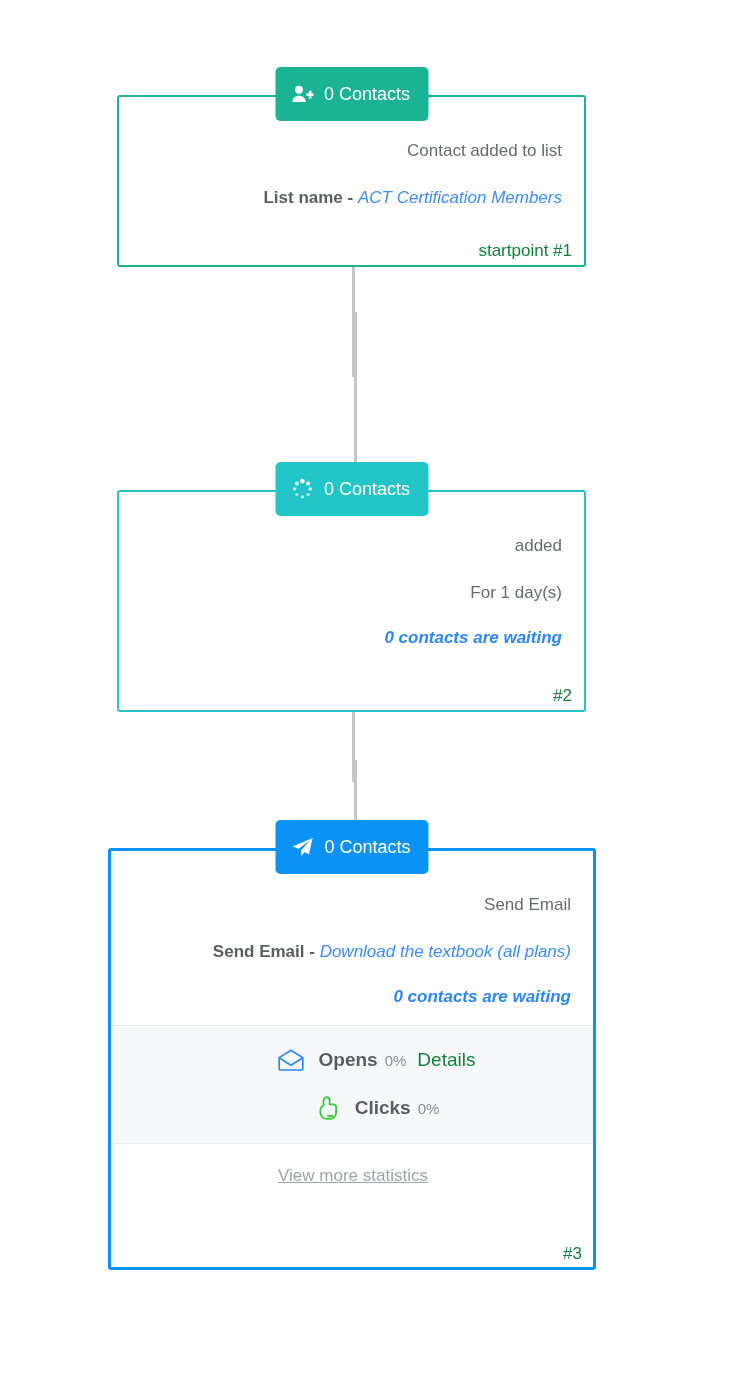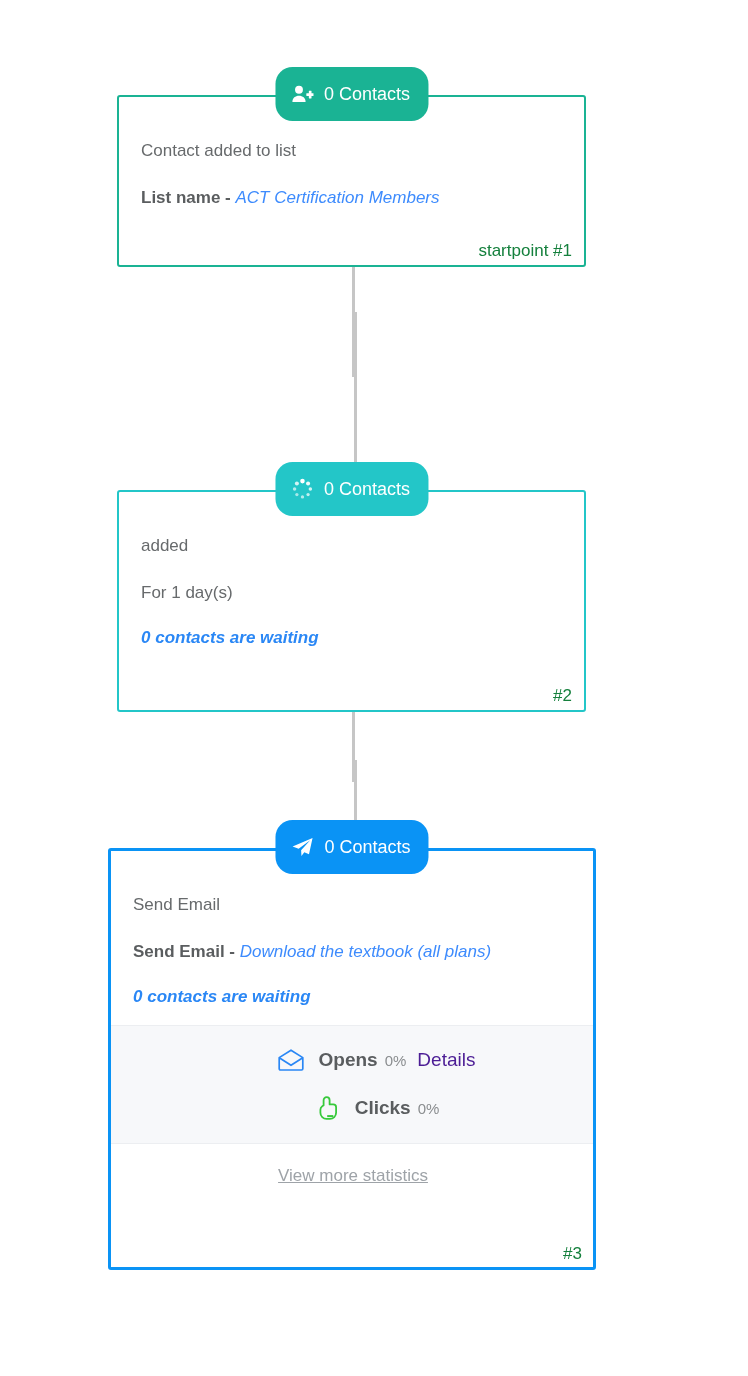--- a/index.html
+++ b/index.html
@@ -49,21 +49,21 @@
 
   
   .badge {
     position: absolute;
     top: -28px;
     left: 50%;
     transform: translateX(-50%);
     height: 54px;
     box-sizing: border-box;
     padding: 0 18px 0 16px;
-    border-radius: 17px;
+    border-radius: 5px;
     display: flex;
     align-items: center;
     gap: 11px;
     color: #ffffff;
     font-size: 18px;
     white-space: nowrap;
     z-index: 5;
   }
   .badge-green { background: #1ab394; }
   .badge-cyan  { background: #23c6c8; }
@@ -74,21 +74,21 @@
     align-items: center;
     justify-content: center;
     width: 22px;
     height: 22px;
   }
   .badge .badge-label { line-height: 1; }
 
   
   .card-body {
     padding: 44px 22px 0 22px;
-    text-align: left;
+    text-align: right;
   }
 
   .line-title {
     font-size: 17px;
     color: #676a6c;
     margin-bottom: 26px;
     line-height: 1.2;
   }
 
   .line-detail {
@@ -154,21 +154,21 @@
     font-weight: bold;
     color: #5a5d5f;
   }
   .stat-value {
     font-size: 15px;
     color: #8a8d8f;
     margin-left: -7px;
   }
   .stat-link {
     font-size: 19px;
-    color: #4c1d95;
+    color: #15803d;
     cursor: pointer;
     margin-left: -3px;
   }
 
   .more-stats-wrap {
     text-align: center;
     padding: 22px 0 0 2px;
   }
   .more-stats {
     font-size: 17px;

